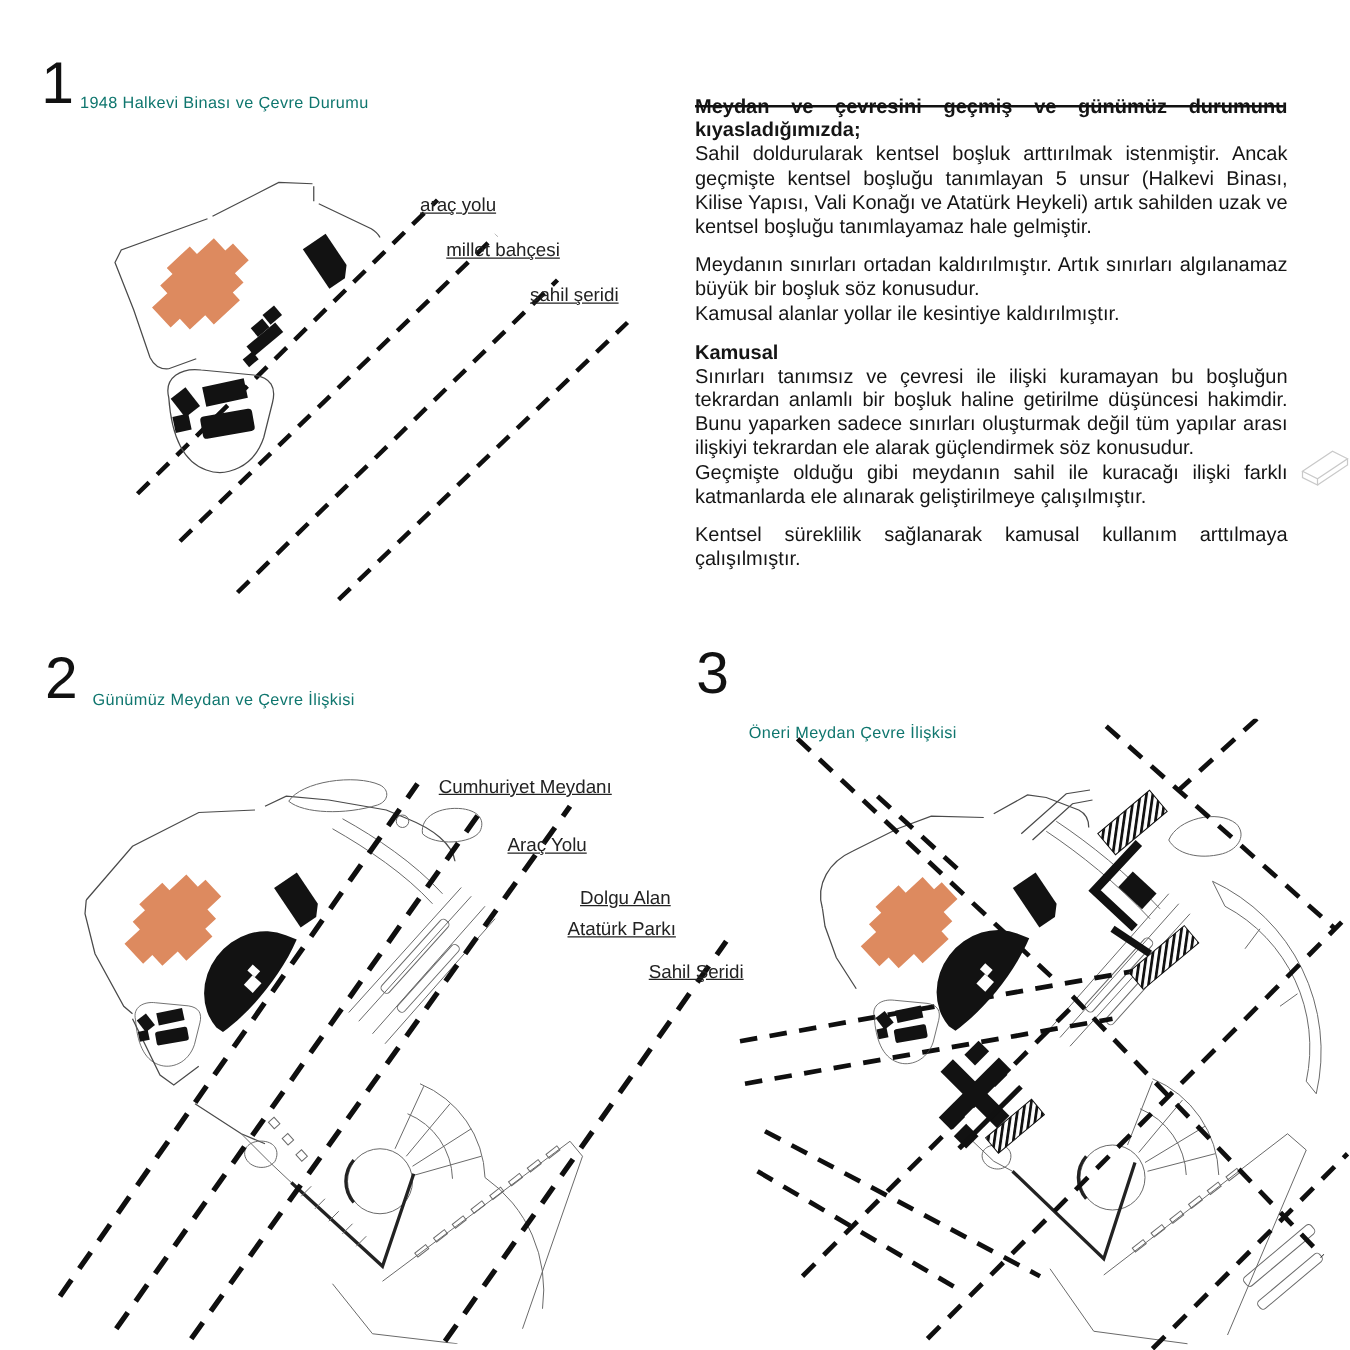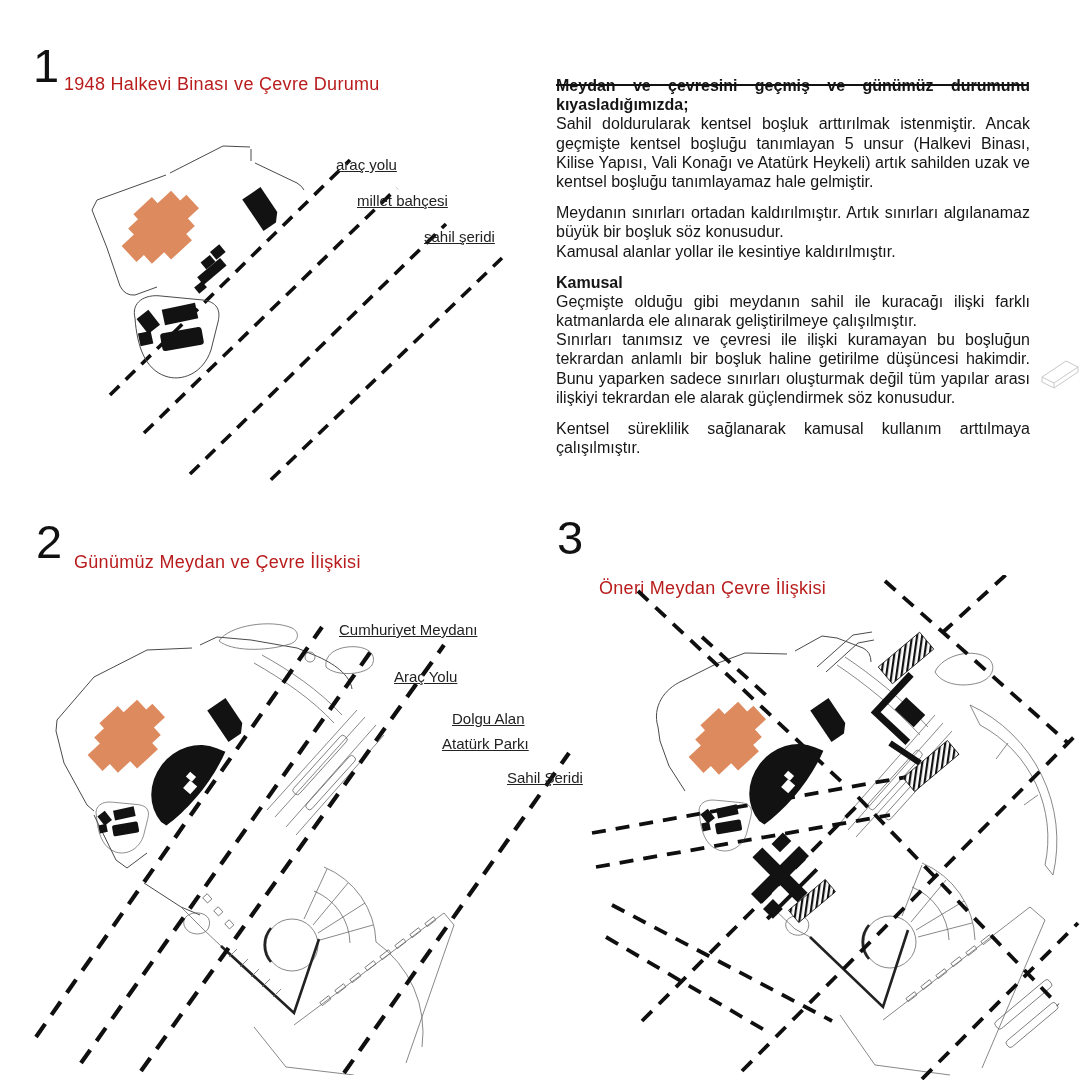--- a/index.html
+++ b/index.html
@@ -2,21 +2,21 @@
 <html style="--building-accent: #DD8A5F; --ink: #1a1a1a; --paper: #ffffff;"><head>
 <meta charset="utf-8">
 <style>
   html,body{margin:0;padding:0;background:#fff;}
   .board{
     position:relative;width:1080px;height:1080px;background:var(--paper,#fff);
     font-family:"Liberation Sans","DejaVu Sans",sans-serif;color:var(--ink,#1a1a1a);
     overflow:hidden;
   }
   .fig-num{position:absolute;font-size:47px;font-weight:300;color:#111;line-height:1;}
-  .fig-title{position:absolute;font-size:18px;font-weight:400;color:#b91c1c;letter-spacing:.3px;margin:0;}
+  .fig-title{position:absolute;font-size:13px;font-weight:400;color:#0f766e;letter-spacing:.3px;margin:0;}
   .diagram{position:absolute;}
   .diagram svg{position:absolute;left:0;top:0;}
   .map-label{position:absolute;font-size:15px;color:#222;white-space:nowrap;text-decoration:underline;}
   .text-block{
     position:absolute;left:556px;top:76px;width:474px;
     font-size:16px;line-height:1.2;text-align:justify;color:#151515;
   }
   .text-block p{margin:0;}
   .text-block .gap{margin-top:12px;}
   .bold{font-weight:700;}
@@ -84,35 +84,35 @@
     <span class="map-label" style="left:307px;top:74px">millet bahçesi</span>
     <span class="map-label" style="left:374px;top:110px">sahil şeridi</span>
   </div>
 
   <div class="text-block">
     <p class="bold">Meydan ve çevresini geçmiş ve günümüz durumunu kıyasladığımızda;</p>
     <p> Sahil doldurularak kentsel boşluk arttırılmak istenmiştir. Ancak geçmişte kentsel boşluğu tanımlayan 5 unsur (Halkevi Binası, Kilise Yapısı, Vali Konağı ve Atatürk Heykeli) artık sahilden uzak ve kentsel boşluğu tanımlayamaz hale gelmiştir.</p>
     <p class="gap">Meydanın sınırları ortadan kaldırılmıştır. Artık sınırları algılanamaz büyük bir boşluk söz konusudur.</p>
     <p>Kamusal alanlar yollar ile kesintiye kaldırılmıştır.</p>
     <p class="gap bold">Kamusal</p>
+    <p>Sınırları tanımsız ve çevresi ile ilişki kuramayan bu boşluğun tekrardan anlamlı bir boşluk haline getirilme düşüncesi hakimdir. Bunu yaparken sadece sınırları oluşturmak değil tüm yapılar arası ilişkiyi tekrardan ele alarak güçlendirmek söz konusudur.</p>
     <p> Geçmişte olduğu gibi meydanın sahil ile kuracağı ilişki farklı katmanlarda ele alınarak geliştirilmeye çalışılmıştır.</p>
-    <p>Sınırları tanımsız ve çevresi ile ilişki kuramayan bu boşluğun tekrardan anlamlı bir boşluk haline getirilme düşüncesi hakimdir. Bunu yaparken sadece sınırları oluşturmak değil tüm yapılar arası ilişkiyi tekrardan ele alarak güçlendirmek söz konusudur.</p>
     <p class="gap">Kentsel süreklilik sağlanarak kamusal kullanım arttılmaya çalışılmıştır.</p>
   </div>
   <div class="strike-line"></div>
   <svg class="ghost" width="40" height="50" viewBox="0 0 40 50">
     <path d="M 2,22 L 26,6 L 38,12 L 14,28 Z" fill="none" stroke="#c9c9c9" stroke-width="1"></path>
     <path d="M 2,22 L 2,27 L 14,33 L 14,28" fill="none" stroke="#c9c9c9" stroke-width="1"></path>
     <path d="M 14,33 L 38,17 L 38,12" fill="none" stroke="#c9c9c9" stroke-width="1"></path>
   </svg>
 
   <span class="fig-num" style="left:36px;top:518px">2</span>
   <h2 class="fig-title" style="left:74px;top:552px">Günümüz Meydan ve Çevre İlişkisi</h2>
 
-  <div class="diagram" style="left:24px;top:595px;width:580px;height:480px">
+  <div class="diagram" style="left:36px;top:595px;width:580px;height:480px">
     <svg width="580" height="480" viewBox="0 0 580 480">
 
       <g>
         <path class="thin" d="M 33,125 L 70,82 L 123,55 L 168,53"></path>
         <path class="thin" d="M 176,50 L 193,42 L 227,45 L 273,53 L 290,60"></path>
         <path class="thin" d="M 33,125 L 32,136 L 40,168 L 63,210 L 70,216"></path>
         <path class="thin" d="M 70,220 L 92,265 L 103,273 L 123,258"></path>
         <path class="thin" d="M 120,288 L 157,312 L 176,320"></path>
         <path class="thin" d="M 290,60 C 310,68 326,80 328,94"></path>
       </g>

